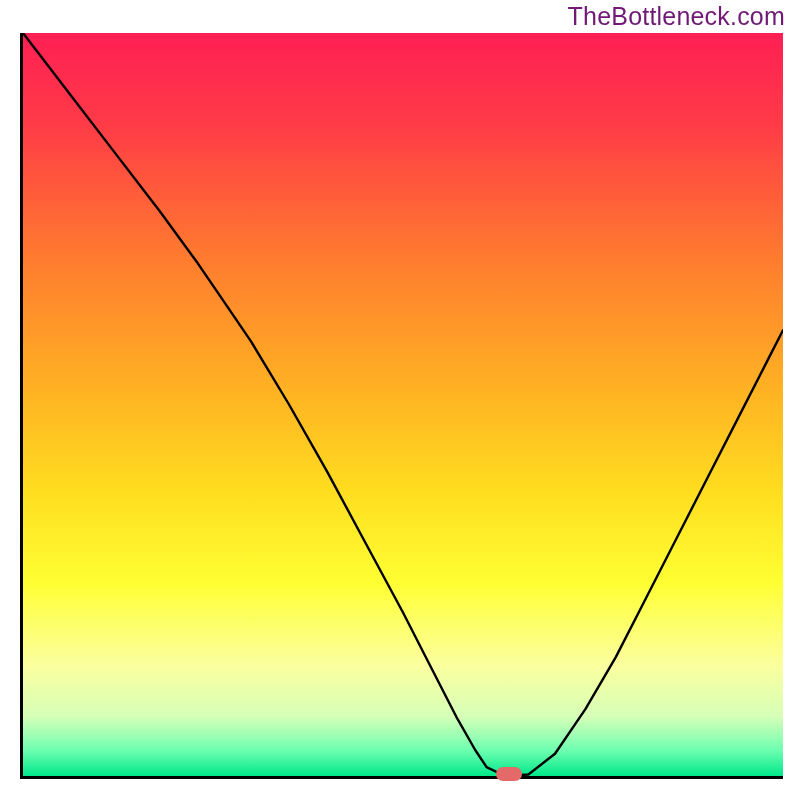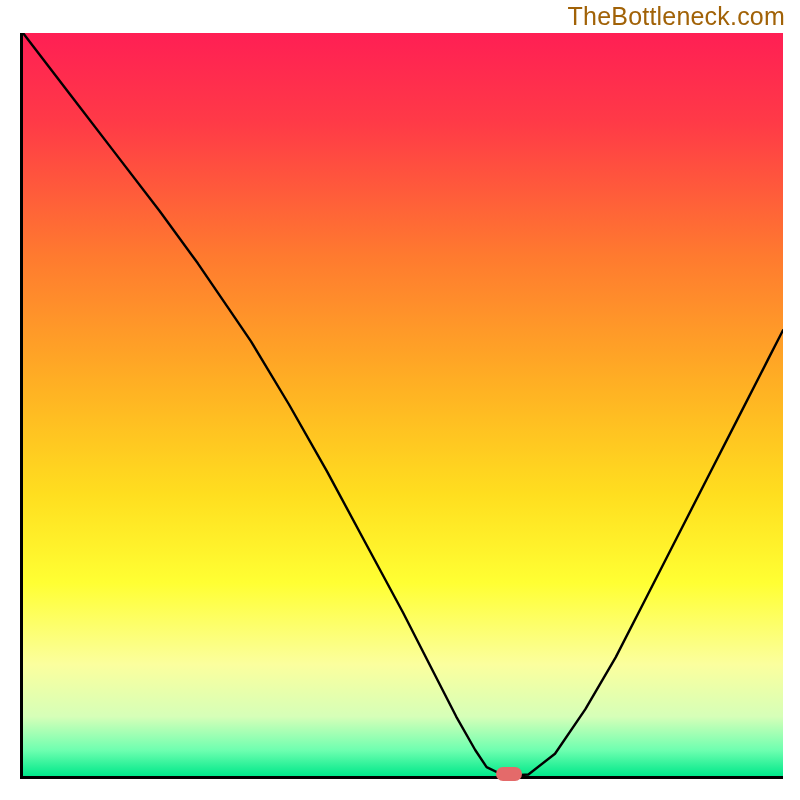--- a/index.html
+++ b/index.html
@@ -14,21 +14,21 @@
     position:relative;
     width:800px;
     height:800px;
     box-sizing:border-box;
   }
   .watermark{
     position:absolute;
     top:2px;
     right:15px;
     font-size:25px;
-    color:#a16207;
+    color:#701a75;
     font-weight:500;
     letter-spacing:0.2px;
   }
   .plot-border{
     position:absolute;
     left:20px;
     top:33px;
     width:763px;
     height:746px;
     border-left:3px solid #000;

